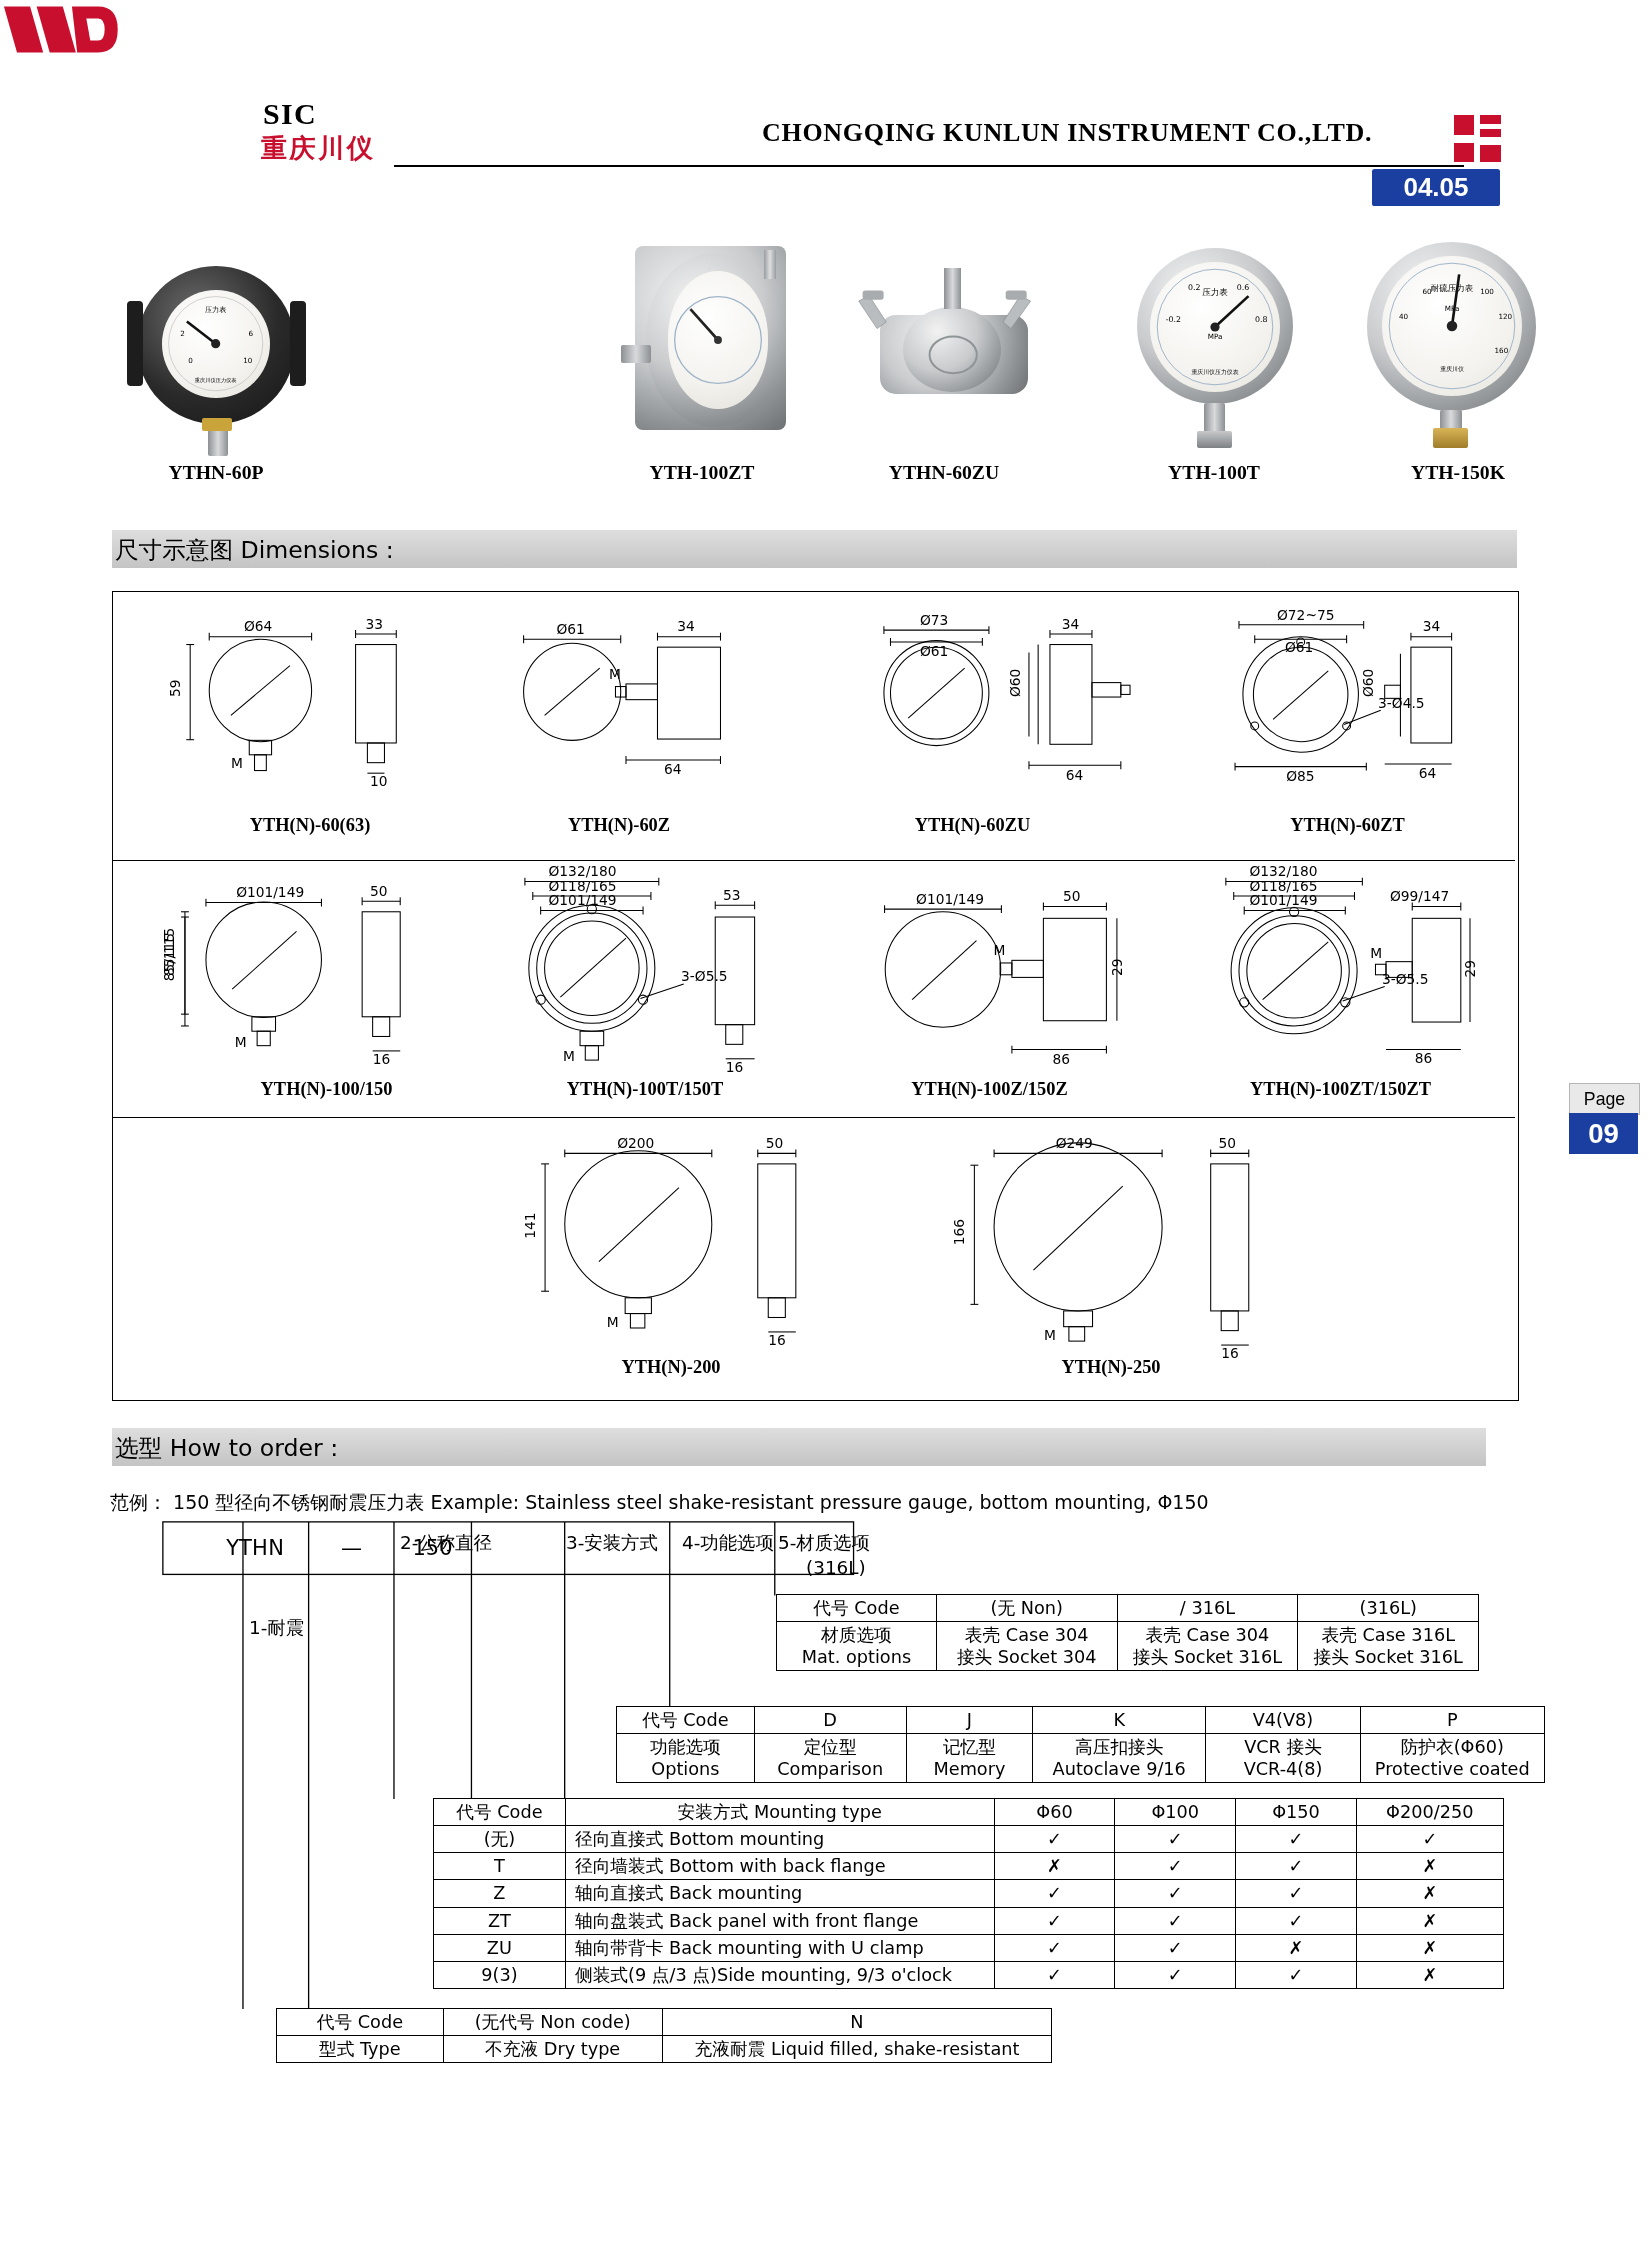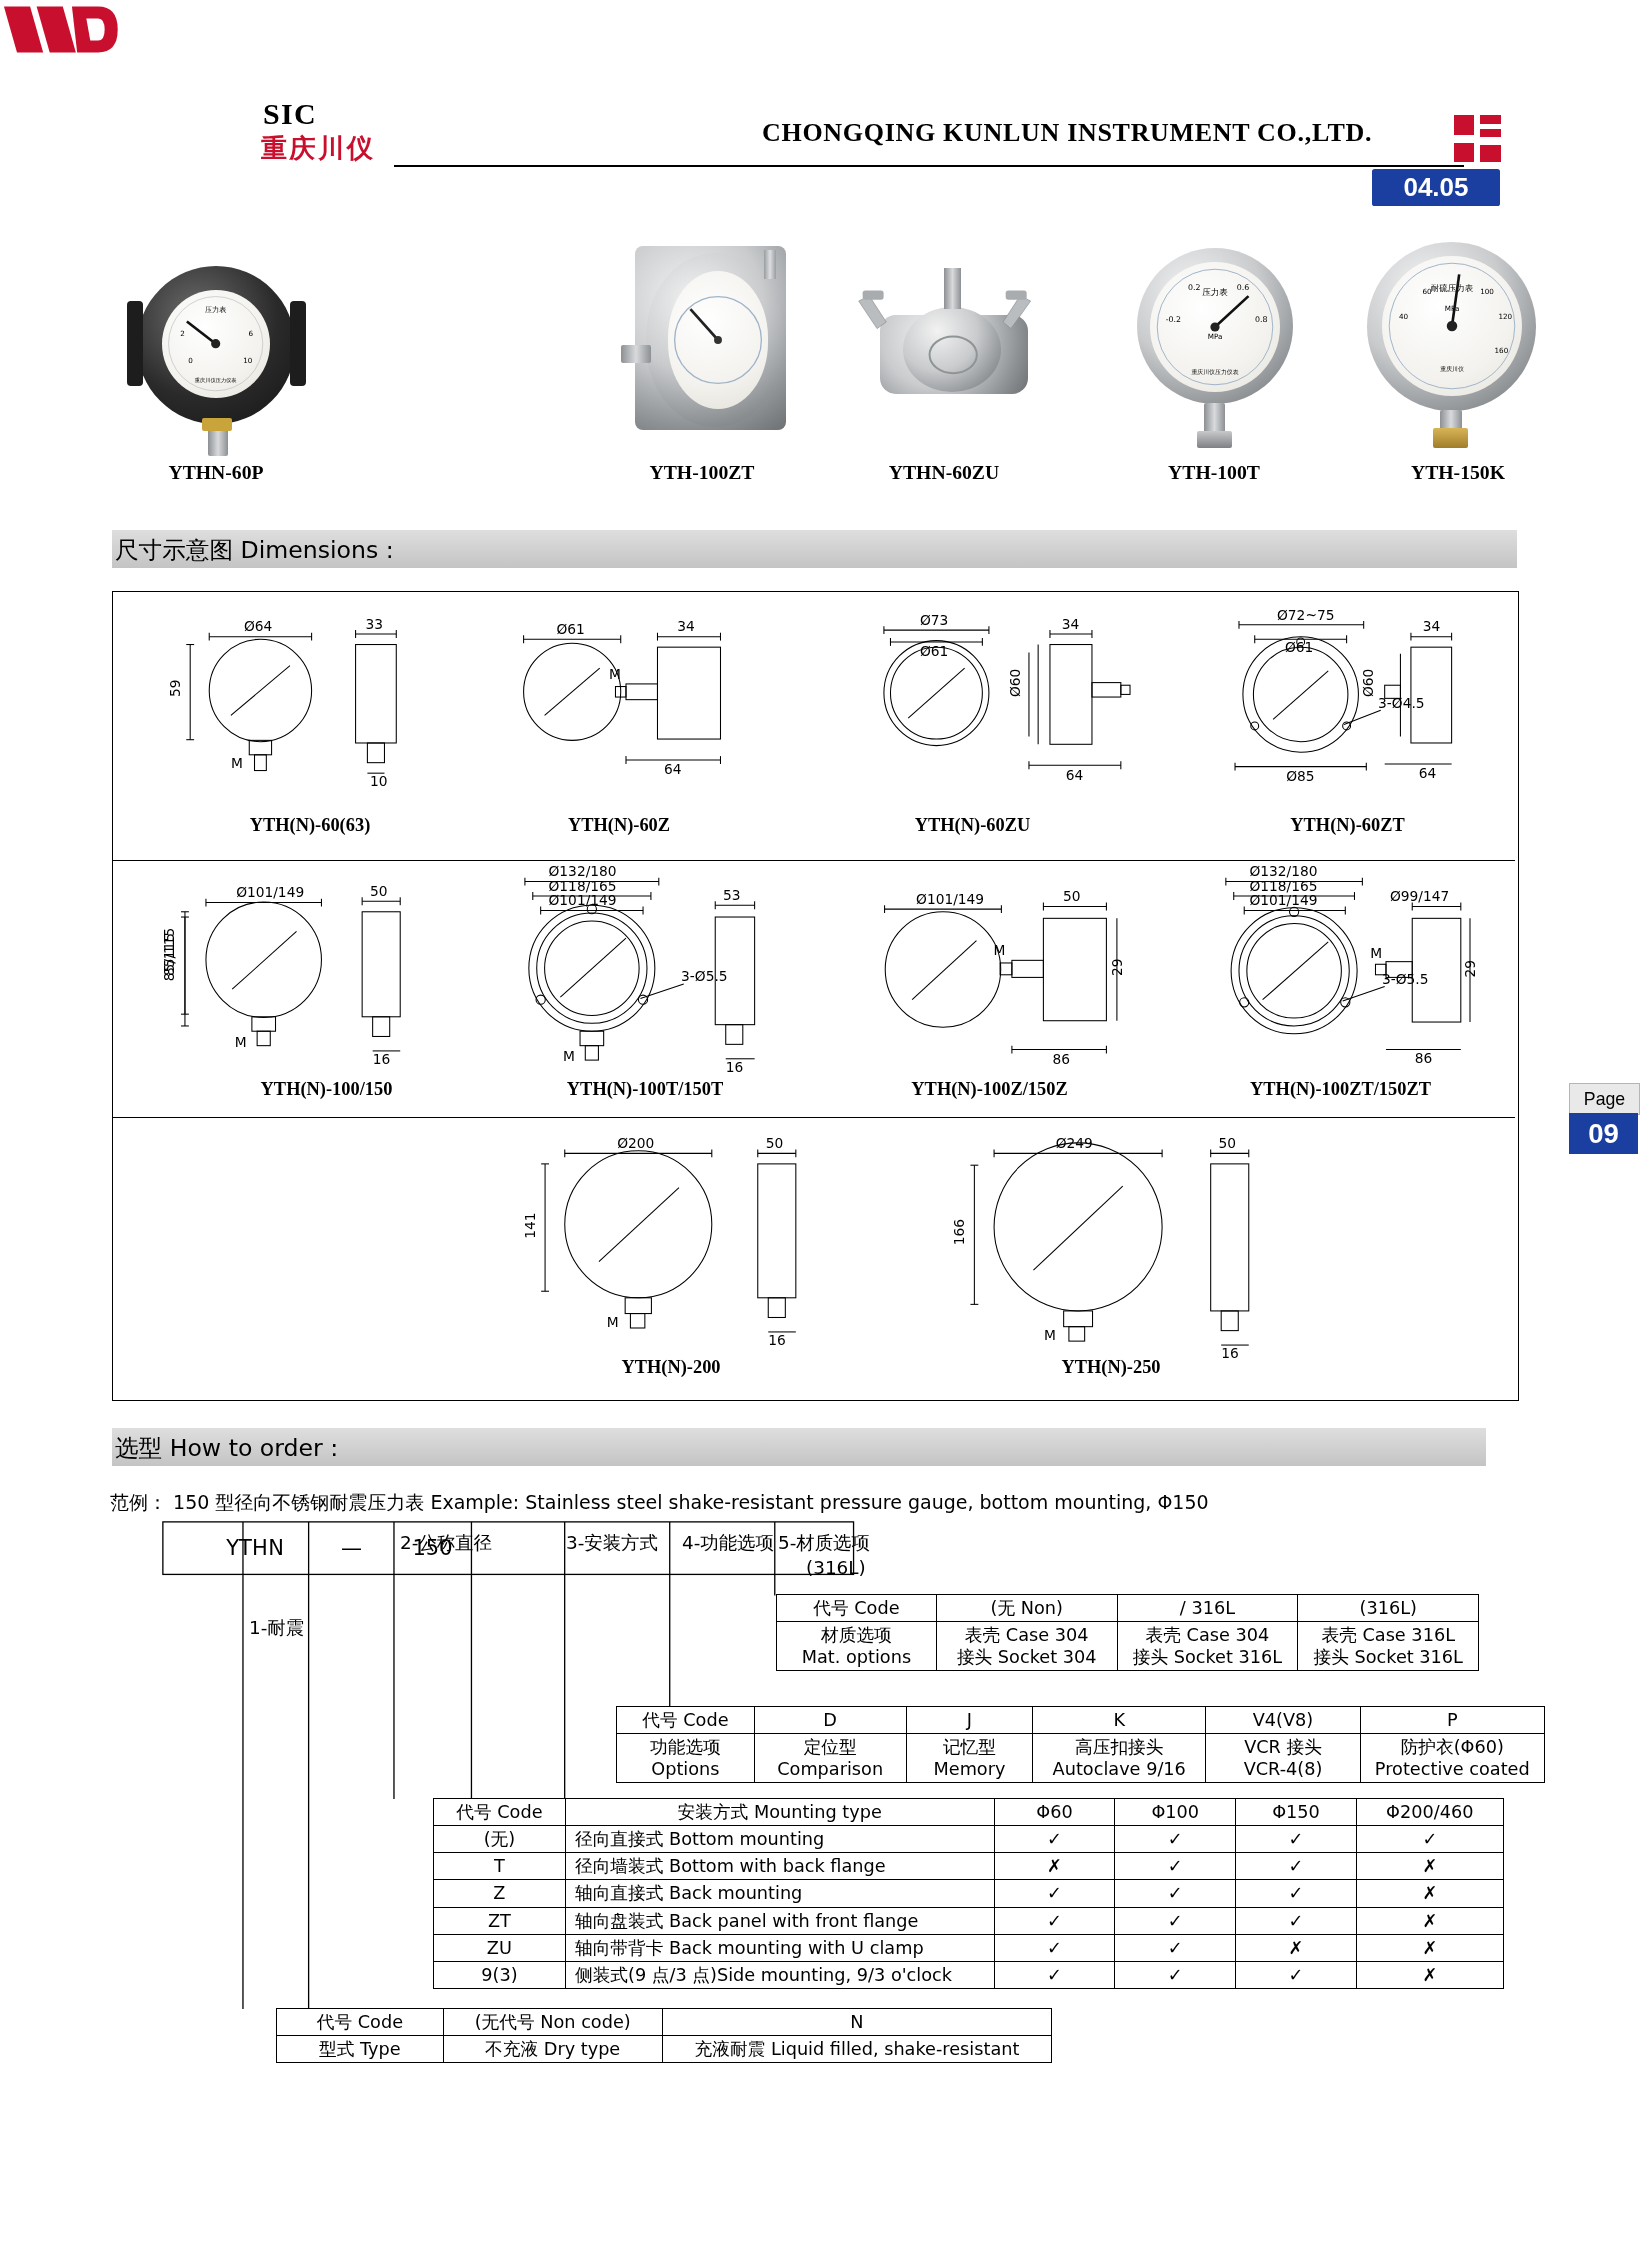--- a/index.html
+++ b/index.html
@@ -642,21 +642,21 @@
     </table>
 
   <table class="grid" style="left:433px;top:1798px;">
     <tbody>
         <tr>
       <td style="width:123px">代号 Code</td>
       <td style="width:420px">安装方式 Mounting type</td>
       <td style="width:112px">Φ60</td>
       <td style="width:112px">Φ100</td>
       <td style="width:112px">Φ150</td>
-      <td style="width:138px">Φ200/460</td>
+      <td style="width:138px">Φ200/250</td>
     </tr>
     <tr>
       <td>(无)</td>
       <td class="l">径向直接式 Bottom mounting</td>
       <td class="chk">✓</td>
       <td class="chk">✓</td>
       <td class="chk">✓</td>
       <td class="chk">✓</td>
     </tr>
     <tr>

